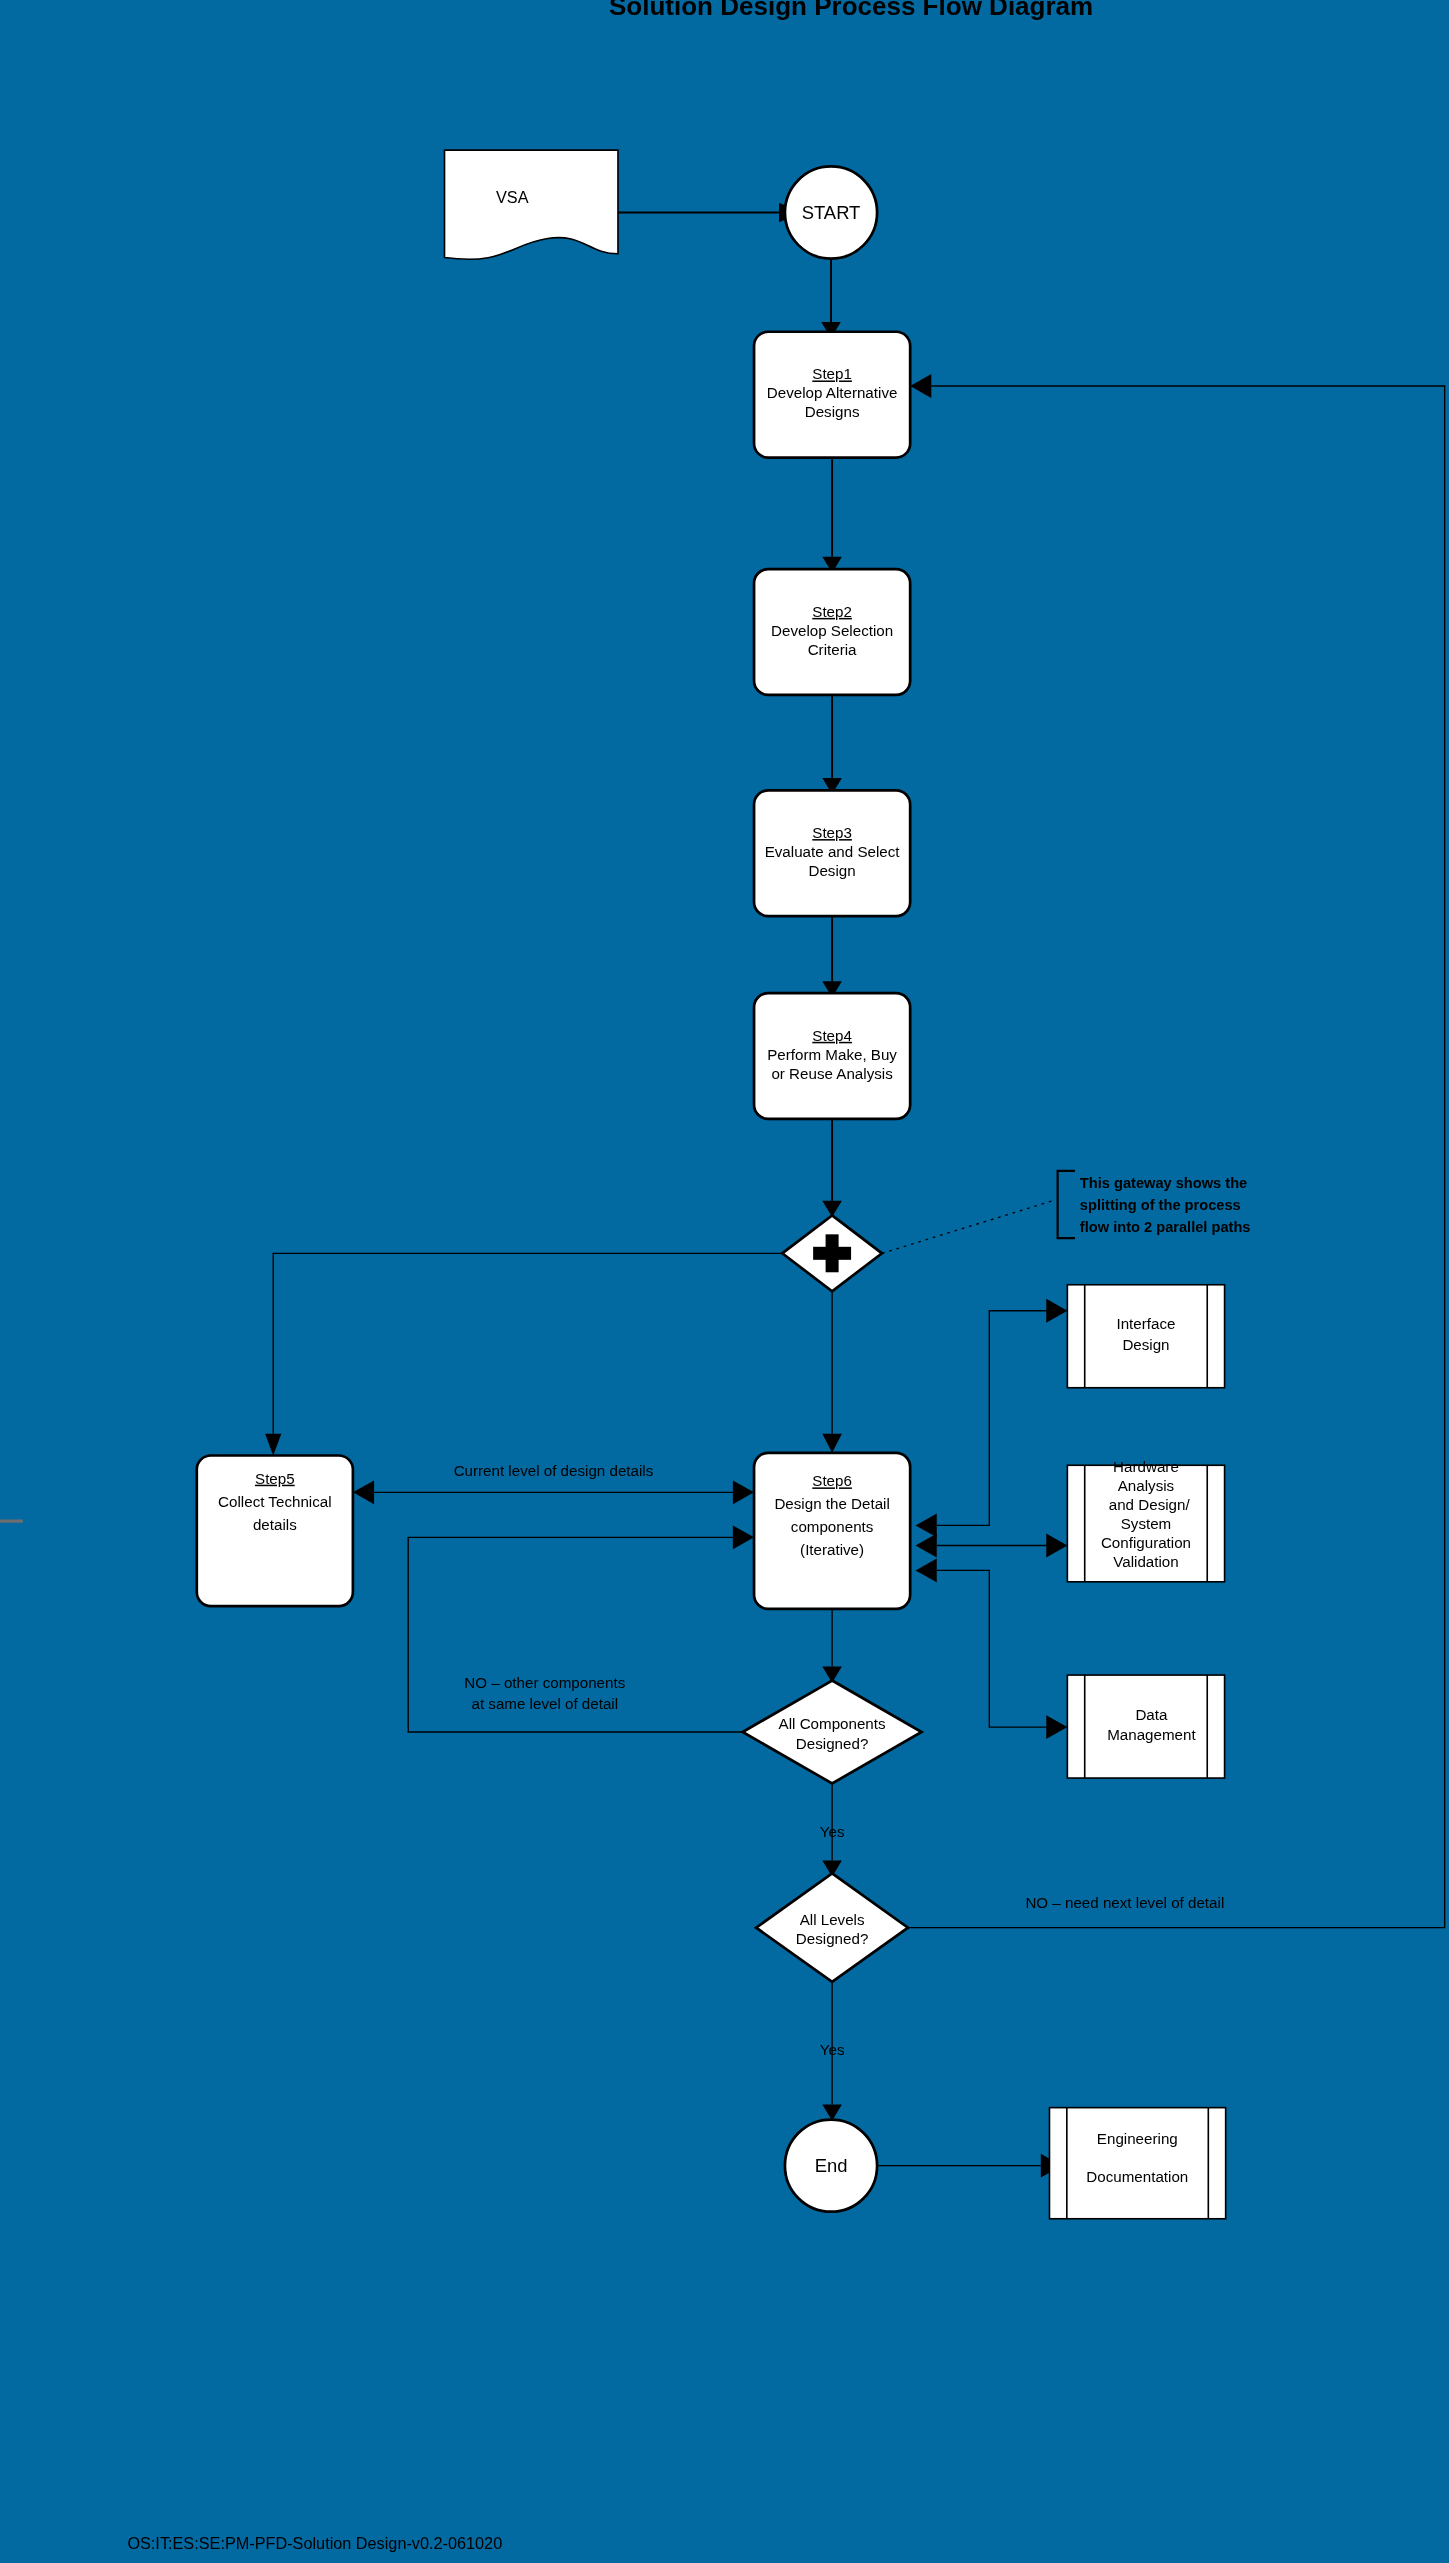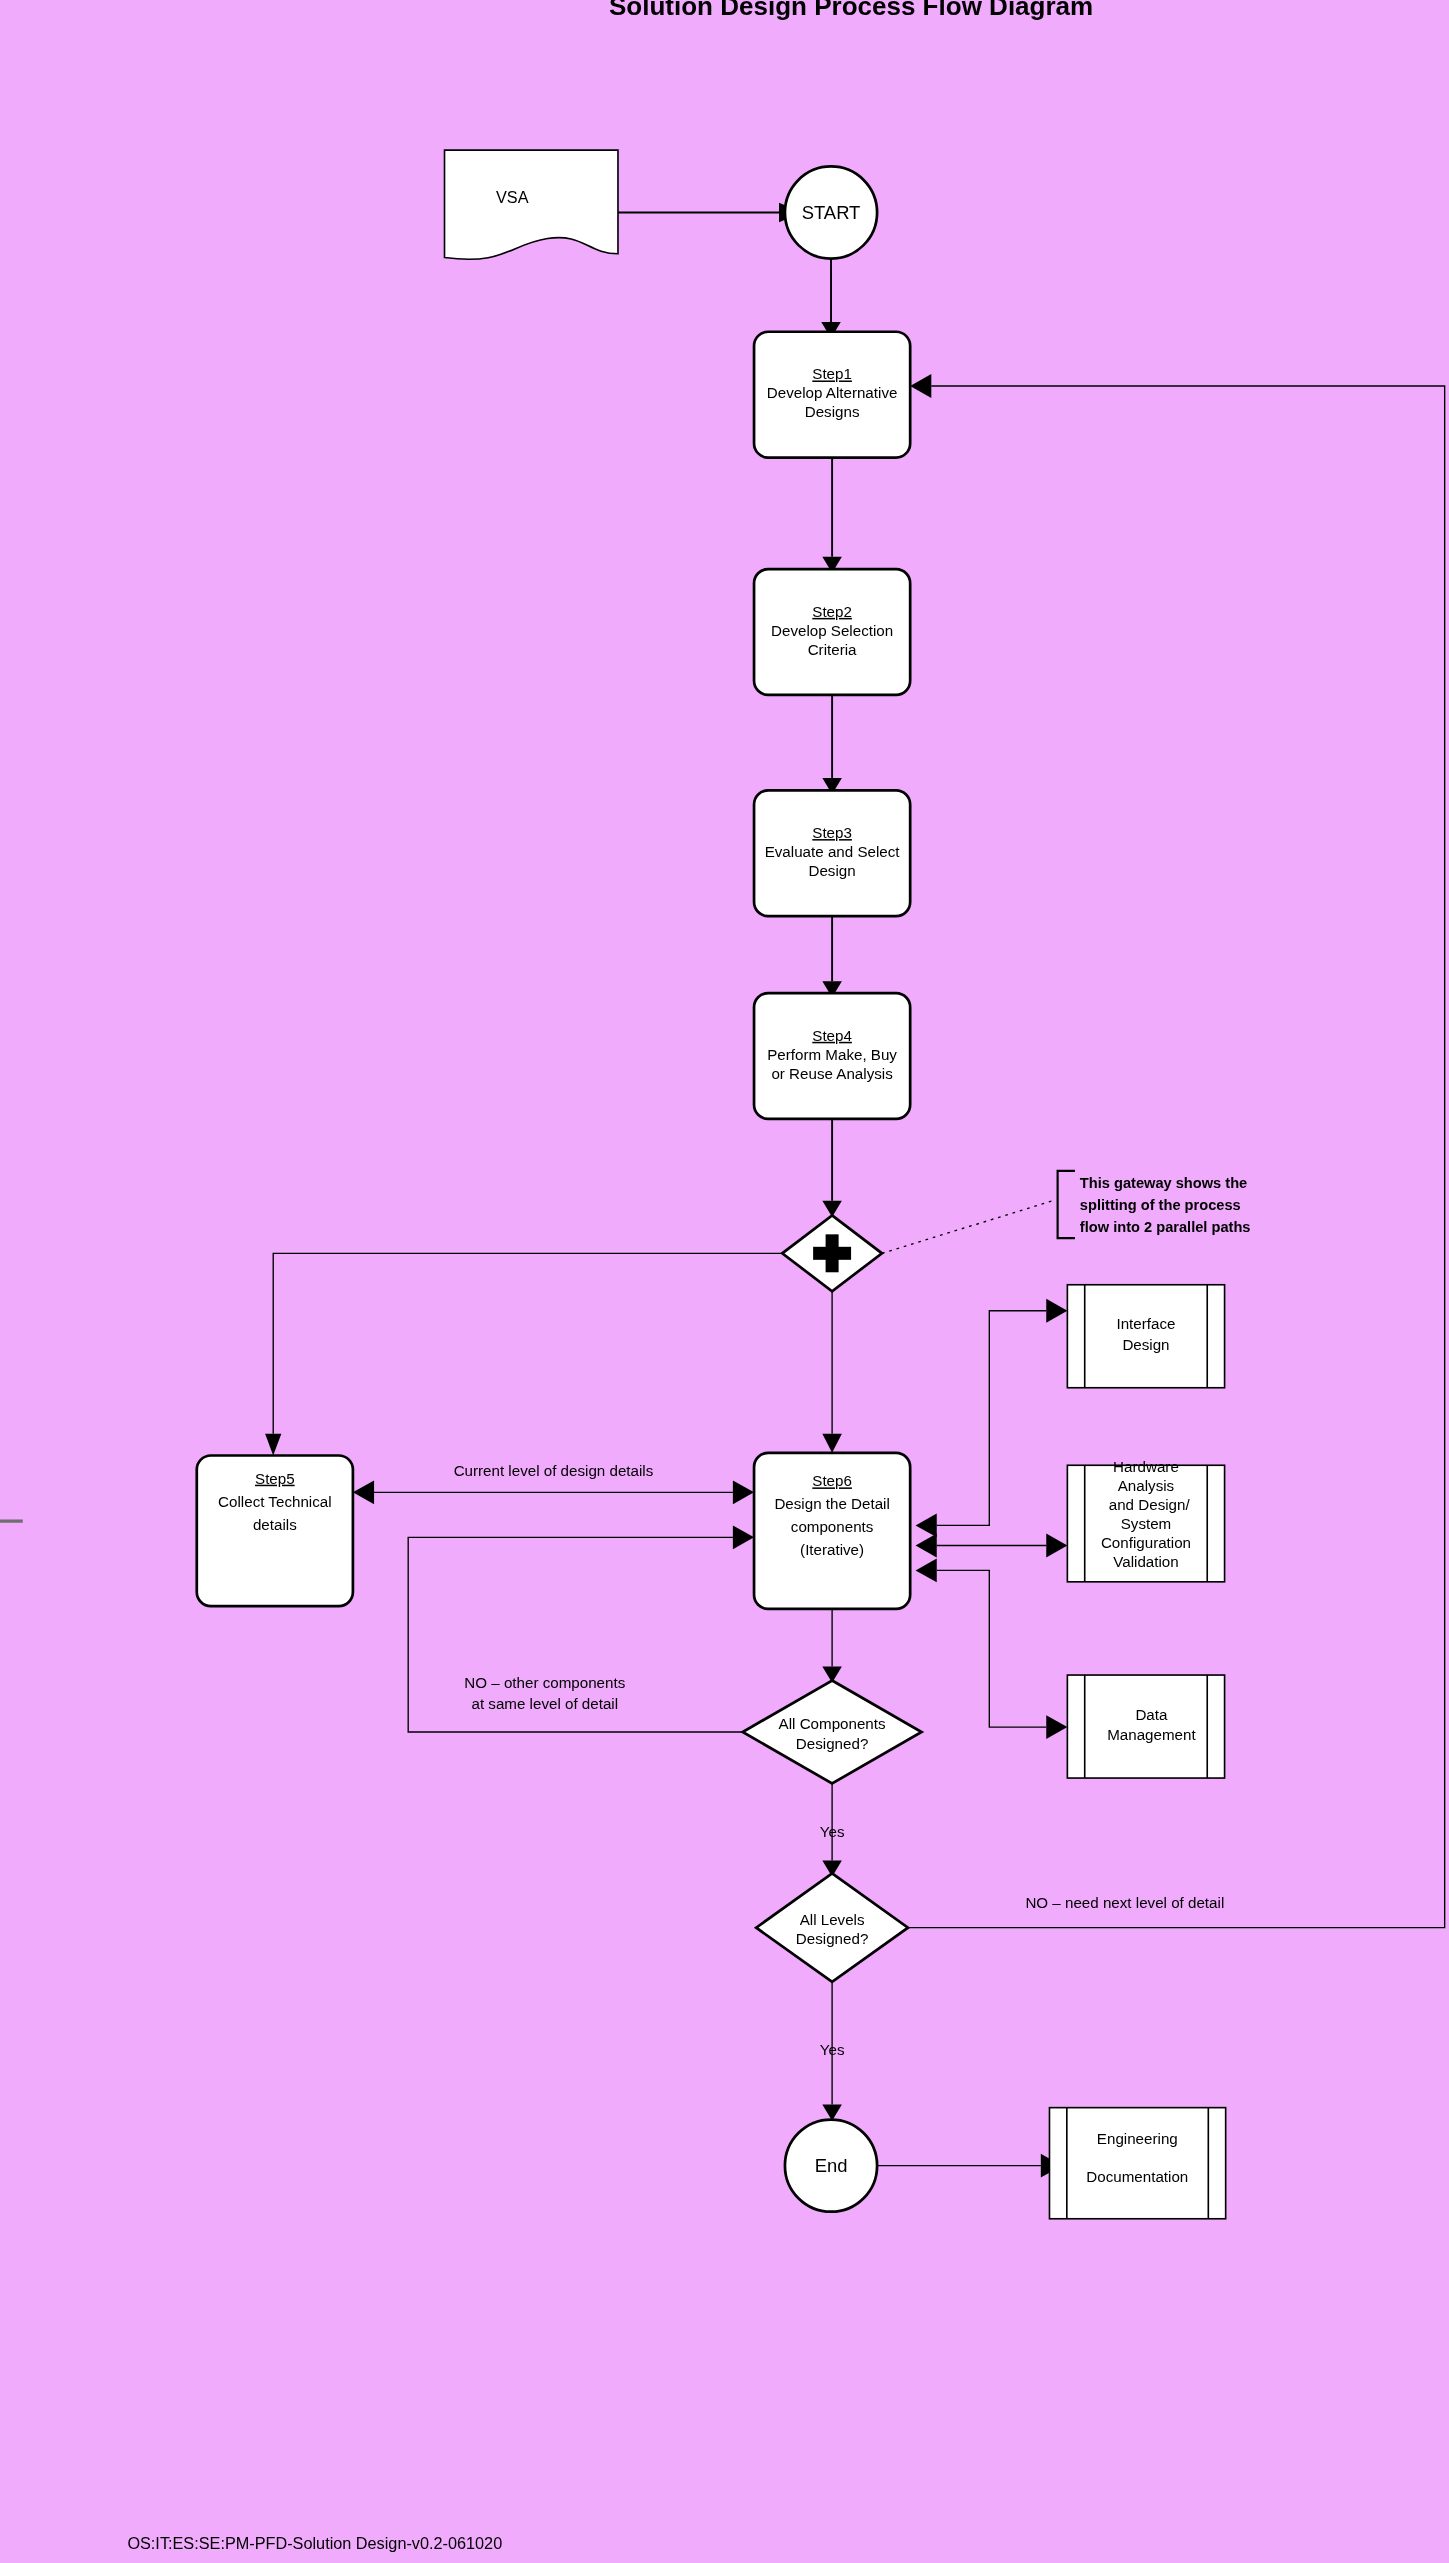--- a/index.html
+++ b/index.html
@@ -7,21 +7,21 @@
     padding: 0;
     background: #ffffff;
   }
   body {
     font-family: "Liberation Sans", sans-serif;
   }
   #page {
     position: relative;
     width: 1449px;
     height: 2563px;
-    background: #f0abfc;
+    background: #0369a1;
     overflow: hidden;
     text-align: right;
   }
   svg#diagram {
     position: absolute;
     left: 0;
     top: 0;
     width: 1449px;
     height: 2563px;
     display: block;

